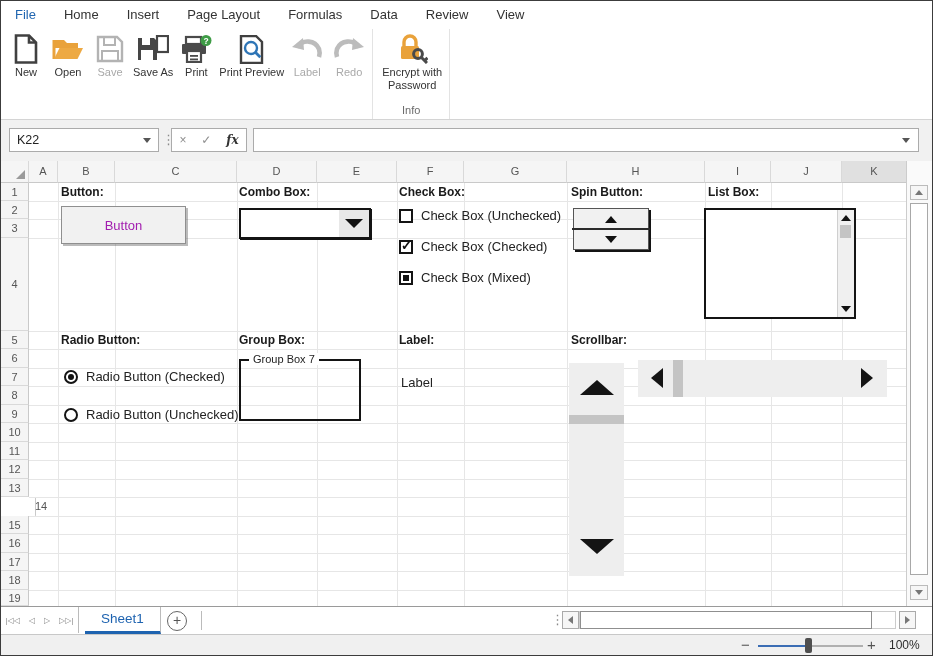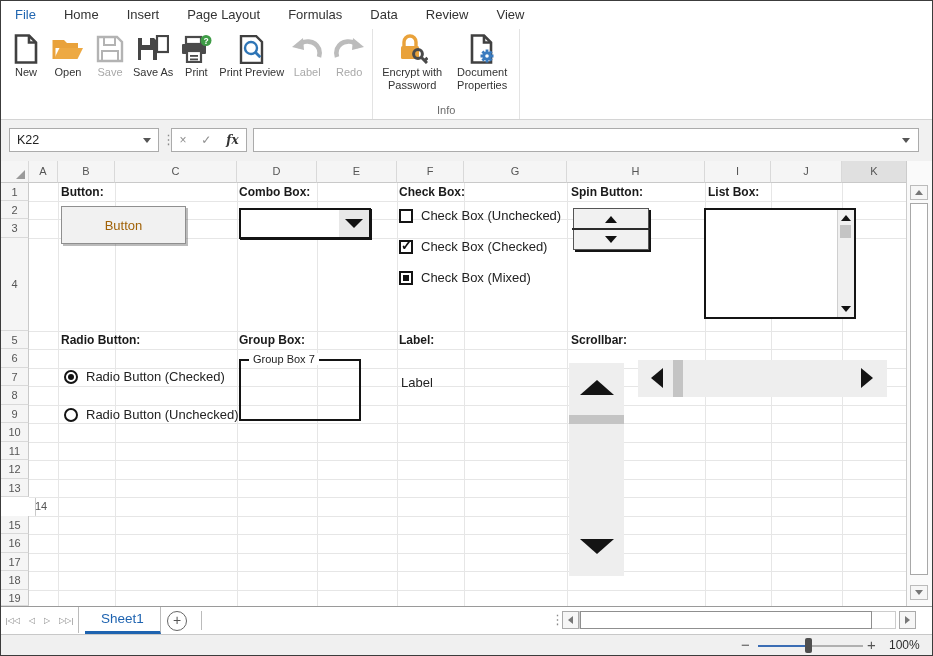--- a/index.html
+++ b/index.html
@@ -35,21 +35,21 @@
   .ch.sel{background:#e0e0e0;}
   .corner{width:28px;height:22px;position:relative;}
   .corner:after{content:"";position:absolute;right:3px;bottom:3px;border-left:9px solid transparent;border-bottom:9px solid #9a9a9a;}
   .rowheaders{position:absolute;left:0;top:22px;width:28px;}
   .rh{background:#f5f5f5;border-right:1px solid #c9c9c9;border-bottom:1px solid #d9d9d9;box-sizing:border-box;font-size:11px;color:#555;text-align:center;}
   .gl-v{position:absolute;width:1px;background:#e6e6e6;top:22px;height:423px;}
   .gl-h{position:absolute;height:1px;background:#e6e6e6;left:28px;width:877px;}
   .heading{position:absolute;font-size:12px;font-weight:700;color:#1a1a1a;z-index:3;}
   .smalltext{font-size:13px;color:#222;}
   
-  .ctl-button{position:absolute;left:60px;top:45px;width:125px;height:38px;background:#f1f1f1;border:1px solid #8f8f8f;box-shadow:2px 2px 0 rgba(60,60,60,.35);box-sizing:border-box;display:flex;align-items:center;justify-content:center;font-size:13px;color:#a16207;z-index:3;}
+  .ctl-button{position:absolute;left:60px;top:45px;width:125px;height:38px;background:#f1f1f1;border:1px solid #8f8f8f;box-shadow:2px 2px 0 rgba(60,60,60,.35);box-sizing:border-box;display:flex;align-items:center;justify-content:center;font-size:13px;color:#a21caf;z-index:3;}
   .ctl-combo{position:absolute;left:238px;top:47px;width:132px;height:31px;background:#fff;border:2px solid #141414;box-shadow:1px 1px 0 #141414;box-sizing:border-box;z-index:3;}
   .combo-dd{position:absolute;right:0;top:0;bottom:0;width:30px;background:#e8e8e8;display:flex;align-items:center;justify-content:center;}
   .tri-dn{width:0;height:0;border-left:9px solid transparent;border-right:9px solid transparent;border-top:9px solid #111;}
   .cb-row{position:absolute;left:398px;display:flex;align-items:center;z-index:3;}
   .cb-box{width:14px;height:14px;border:2px solid #141414;background:#fff;box-sizing:border-box;margin-right:8px;position:relative;}
   .cb-box.checked:after{content:"✓";position:absolute;left:0px;top:-4px;font-size:13px;font-weight:bold;color:#111;}
   .cb-box.mixed:after{content:"";position:absolute;left:2px;top:2px;width:6px;height:6px;background:#111;}
   .ctl-spin{position:absolute;left:572px;top:47px;width:76px;height:42px;background:#f1f1f1;border:1px solid #555;box-shadow:2px 2px 0 #141414;box-sizing:border-box;z-index:3;}
   .spin-half{position:absolute;left:0;width:100%;height:50%;display:flex;align-items:center;justify-content:center;}
   .spin-div{position:absolute;left:-2px;right:-2px;top:19px;height:2px;background:#2b2b2b;}
@@ -215,34 +215,20 @@
           <span class="ricon">
             <svg width="32" height="30" viewBox="0 0 32 30">
                 <path d="M8 12V8a6 6 0 0 1 12 0v4" fill="none" stroke="#e9a23b" stroke-width="3.4"></path>
                 <rect x="5" y="12" width="18" height="13" rx="1.5" fill="#e9a23b"></rect>
                 <circle cx="22" cy="20" r="4.4" fill="none" stroke="#4a4a4a" stroke-width="3"></circle>
                 <path d="M25 23l6 6M28.5 26.5l3-2.5" stroke="#4a4a4a" stroke-width="3"></path>
               </svg>
           </span>
           <span class="rlabel">Encrypt with Password</span>
         </div>
-        <div class="rbtn">
-          <span class="ricon">
-            <svg width="28" height="30" viewBox="0 0 28 30">
-                <path d="M4 1.5h12l7 7v20H4z" fill="#fff" stroke="#404040" stroke-width="2.6"></path>
-                <path d="M16 1.5v7h7" fill="none" stroke="#404040" stroke-width="2.6"></path>
-                <g stroke="#3a7bbf" stroke-width="2.8">
-                  <path d="M19 15.5v13M12.5 22h13M14.4 17.4l9.2 9.2M23.6 17.4l-9.2 9.2"></path>
-                </g>
-                <circle cx="19" cy="22" r="4.6" fill="#3a7bbf"></circle>
-                <circle cx="19" cy="22" r="1.8" fill="#fff"></circle>
-              </svg>
-          </span>
-          <span class="rlabel">Document Properties</span>
-        </div>
       </div>
       <div class="rcaption">Info</div>
     </div>
   </div>
 
   <div class="formulabar">
     <div class="namebox"><span>K22</span><span class="dd"></span></div>
     <div class="fbsep">⋮</div>
     <div class="fxbox">
       <span class="b">×</span>

